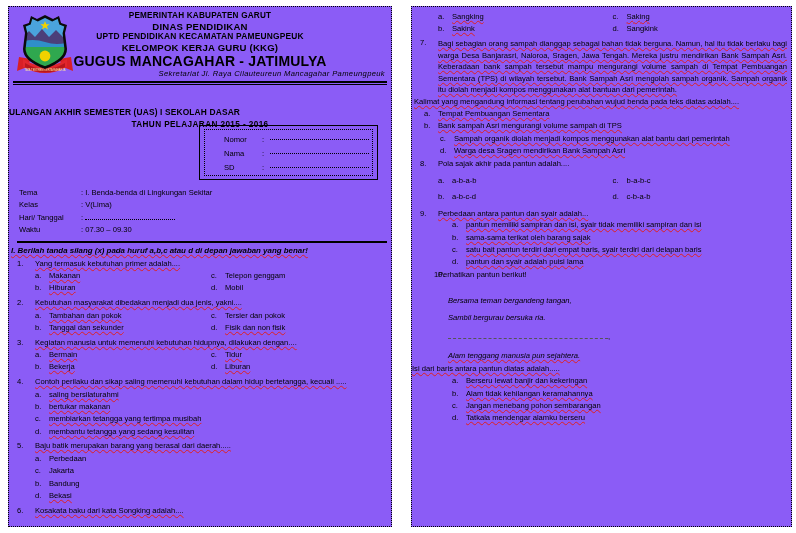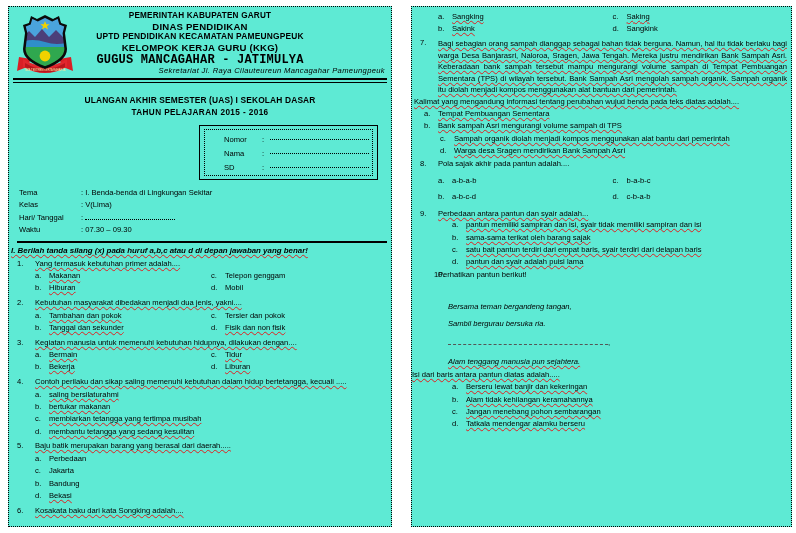--- a/index.html
+++ b/index.html
@@ -1,42 +1,42 @@
 <!DOCTYPE html>
 <html><head>
 <meta charset="utf-8">
 <style>
   html,body{margin:0;padding:0;background:#ffffff;}
   body{width:796px;height:533px;overflow:hidden;font-family:"Liberation Sans","DejaVu Sans",sans-serif;color:#000;}
 
   .sheet{position:relative;width:796px;height:533px;background:#fff;}
 
   
-  .page{position:absolute;top:6px;height:521px;border:1px dotted #000;background:#5eead4;box-sizing:border-box;}
+  .page{position:absolute;top:6px;height:521px;border:1px dotted #000;background:#8b5cf6;box-sizing:border-box;}
   .page-left{left:8px;width:384px;}
   .page-right{left:411px;width:381px;}
 
   .page-inner{position:absolute;left:0;top:0;right:0;bottom:0;overflow:hidden;}
 
   
   .kop{position:relative;padding:4px 6px 0 6px;text-align:center;}
   .kop .logo{position:absolute;left:6px;top:2px;width:60px;height:72px;}
   .kop-line{font-weight:bold;letter-spacing:.2px;line-height:1.18;}
   .k1{font-size:8.2px;}
   .k2{font-size:9.6px;}
   .k3{font-size:8.4px;}
   .k4{font-size:9.6px;}
-  .k5{font-size:12px;font-family:Liberation Mono, monospace;}
+  .k5{font-size:14px;}
   .k6{font-size:7.6px;font-weight:normal;font-style:italic;letter-spacing:.35px;text-align:right;}
 
   .rule-double{margin:2px 4px 0 4px;border-top:2.4px solid #000;}
   .rule-double2{margin:1.4px 4px 0 4px;border-top:1px solid #000;}
 
   
-  .exam-title{text-align:center;font-weight:bold;font-size:8.4px;margin-top:12px;letter-spacing:.15px;}
+  .exam-title{font-weight:bold;font-size:8.4px;margin-top:22px;letter-spacing:.15px;}
   .exam-year{text-align:center;font-weight:bold;font-size:8.2px;margin-top:3px;letter-spacing:.4px;}
 
   
   .idbox{position:absolute;right:13px;top:118px;width:179px;border:1px solid #000;padding:3px 4px;box-sizing:border-box;}
   .idbox-inner{border:1px dotted #000;padding:2px 3px;}
   .idrow{display:flex;align-items:baseline;font-size:7.6px;line-height:1.55;}
   .idrow .lbl{width:38px;flex:0 0 38px;padding-left:16px;}
   .idrow .cl{width:8px;flex:0 0 8px;}
   .idrow .dots{flex:1;border-bottom:1px dotted #000;position:relative;top:-2px;height:9px;}
 
@@ -277,21 +277,21 @@
             <div class="opt"><span class="ol">b.</span><span class="sq">sama-sama terikat oleh  barang sajak</span></div>
             <div class="opt"><span class="ol">c.</span><span class="sq">satu bait pantun  terdiri dari empat baris, syair terdiri dari delapan baris</span></div>
             <div class="opt"><span class="ol">d.</span><span class="sq">pantun dan syair adalah puisi  lama</span></div>
           </div>
         </div>
 
         <div style="position:relative;margin-top:2px;padding-left:26px;">
           <span class="num" style="position:absolute;left:22px;top:0;font-size:7.6px;">10.</span>
           <span class="qtext" style="font-size:7.6px;">Perhatikan pantun berikut!</span>
 
-          <div style="padding-left:10px;margin-top:22px;">
+          <div style="padding-left:10px;margin-top:16px;">
             <div style="font-style:italic;font-size:7.6px;line-height:1.6;">Bersama teman bergandeng tangan,</div>
             <div style="font-style:italic;font-size:7.6px;line-height:1.6;margin-top:4px;">Sambil bergurau  bersuka ria.</div>
             <div style="font-size:7.6px;line-height:1.6;margin-top:7px;">
               <span style="display:inline-block;width:160px;border-bottom:1px dashed #555;height:7px;"></span><span>,</span>
             </div>
             <div class="sq" style="font-style:italic;font-size:7.6px;line-height:1.6;margin-top:7px;">Alam tenggang manusia pun sejahtera.</div>
           </div>
 
           <div class="sq" style="font-size:7.6px;line-height:1.5;margin-left:-26px;margin-top:1px;">Isi dari baris antara pantun  diatas adalah.....</div>
 

